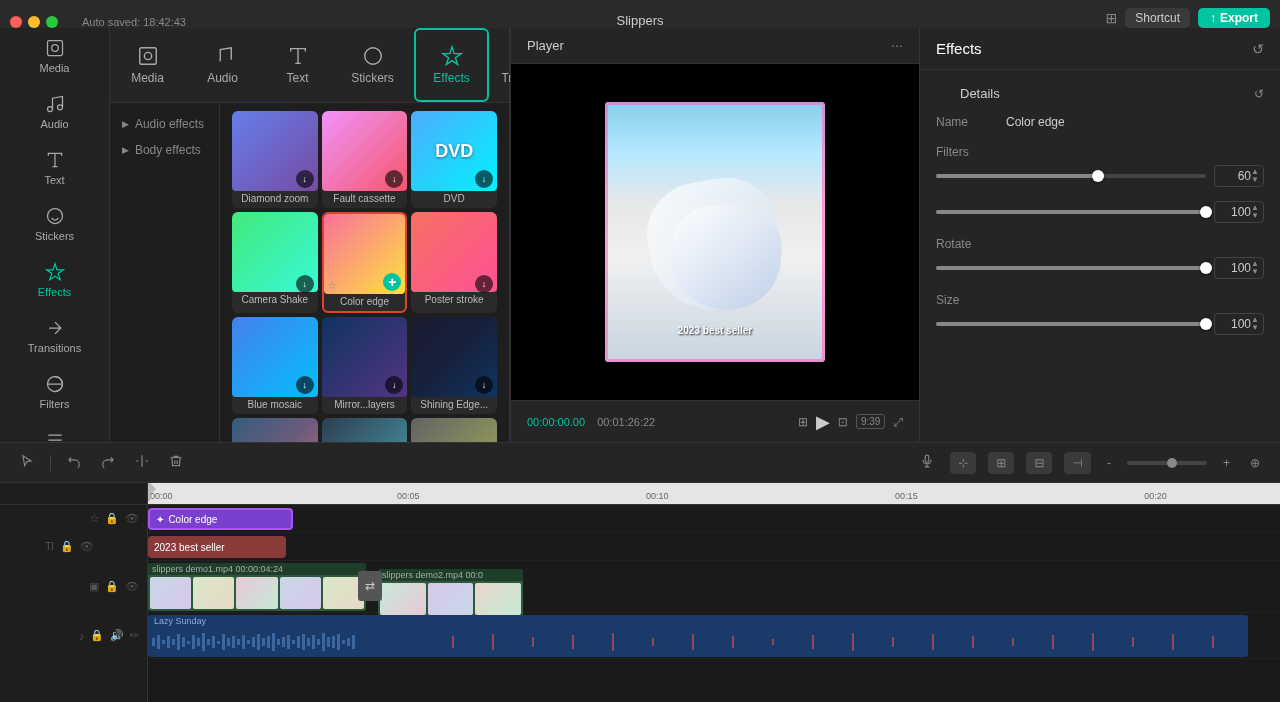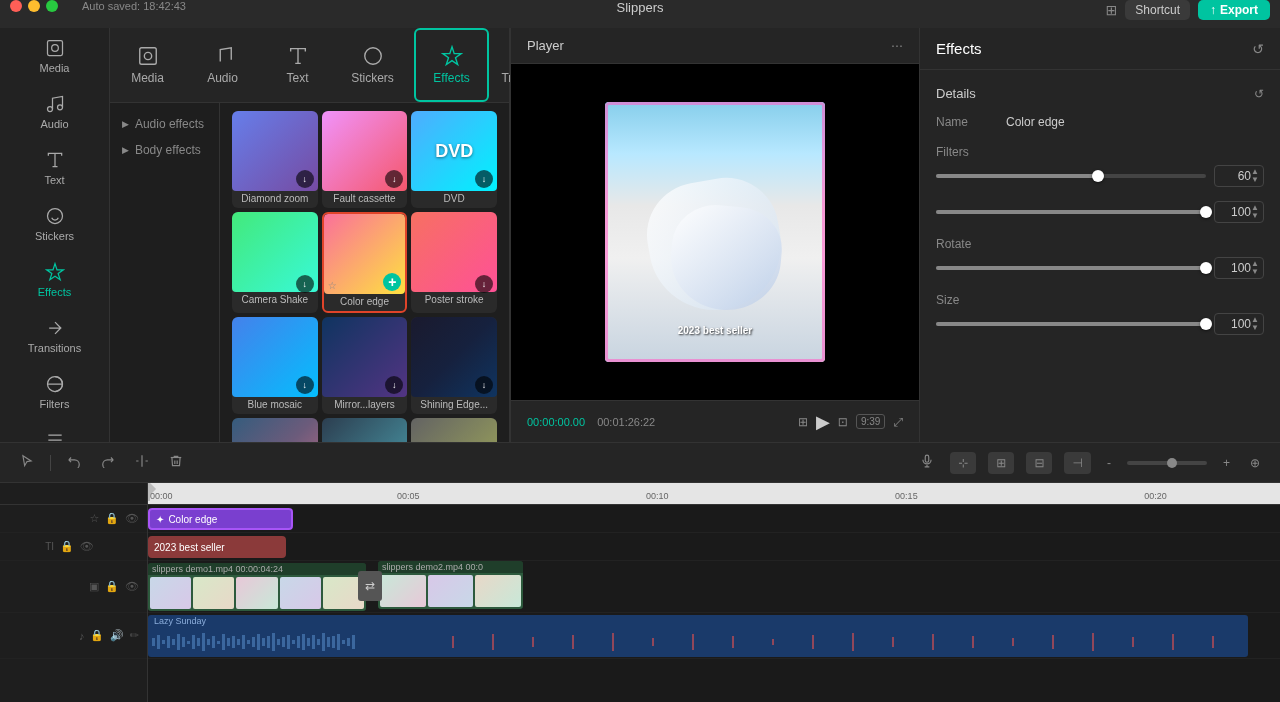--- a/index.html
+++ b/index.html
@@ -1,19 +1,19 @@
 <!DOCTYPE html>
 <html><head>
   <meta charset="utf-8">
   <style>
     * { margin: 0; padding: 0; box-sizing: border-box; }
     body { width: 1280px; height: 702px; background: #1a1a1a; color: #ccc; font-family: -apple-system, BlinkMacSystemFont, 'Segoe UI', sans-serif; font-size: 12px; overflow: hidden; display: flex; flex-direction: column; }
 
     
-    .titlebar { height: 28px; background: #2a2a2a; display: flex; align-items: flex-start; padding: 0 10px; gap: 8px; flex-shrink: 0; position: relative; }
+    .titlebar { height: 28px; background: #2a2a2a; display: flex; align-items: flex-end; padding: 0 10px; gap: 8px; flex-shrink: 0; position: relative; }
     .traffic-lights { display: flex; gap: 6px; align-items: center; }
     .tl { width: 12px; height: 12px; border-radius: 50%; }
     .tl.close { background: #ff5f57; }
     .tl.min { background: #ffbd2e; }
     .tl.max { background: #28c940; }
     .titlebar-title { position: absolute; left: 50%; transform: translateX(-50%); font-size: 13px; color: #ccc; }
     .titlebar-autosave { font-size: 11px; color: #888; margin-left: 16px; }
     .titlebar-right { margin-left: auto; display: flex; align-items: center; gap: 8px; }
     .shortcut-btn { background: #3a3a3a; border: none; color: #ccc; padding: 3px 10px; border-radius: 5px; cursor: pointer; font-size: 12px; display: flex; align-items: center; gap: 4px; }
     .export-btn { background: #00c4a0; border: none; color: #fff; padding: 3px 12px; border-radius: 5px; cursor: pointer; font-size: 12px; font-weight: 600; display: flex; align-items: center; gap: 4px; }
@@ -353,21 +353,21 @@
   </div>
 
   <div class="right-panel">
     <div class="right-panel-header">
       <span class="right-panel-title">Effects</span>
       <span style="color:#888;cursor:pointer;font-size:14px;">↺</span>
     </div>
     <div class="right-panel-content">
 
       <div style="display:flex;align-items:center;justify-content:space-between;margin-bottom:14px;">
-        <span style="font-size:13px;color:#ccc;font-weight:500;">Details</span>
+        <span style="font-size:13px;color:#ccc;font-weight:500;margin-left:24px;">Details</span>
         <span style="color:#888;cursor:pointer;">↺</span>
       </div>
 
       <div class="detail-row">
         <span class="detail-label">Name</span>
         <span class="detail-value">Color edge</span>
       </div>
 
       <div class="slider-row">
         <div class="slider-label">Filters</div>
@@ -560,21 +560,21 @@
             <div style="display:flex;gap:2px;padding:2px;flex:1;overflow:hidden;">
               <div style="flex:1;background:linear-gradient(135deg,#c8d8e8,#d8c8e8);border-radius:2px;"></div>
               <div style="flex:1;background:linear-gradient(135deg,#d8e8c8,#e8d8c8);border-radius:2px;"></div>
               <div style="flex:1;background:linear-gradient(135deg,#e8c8d8,#c8e8d8);border-radius:2px;"></div>
               <div style="flex:1;background:linear-gradient(135deg,#c8d8e8,#d8c8e8);border-radius:2px;"></div>
               <div style="flex:1;background:linear-gradient(135deg,#d8e8c8,#e8d8c8);border-radius:2px;"></div>
             </div>
           </div>
 
           <div style="position:absolute;left:210px;top:10px;width:24px;height:30px;background:#555;border-radius:3px;display:flex;align-items:center;justify-content:center;color:#ccc;font-size:12px;z-index:5;">⇄</div>
-          <div style="position:absolute;left:230px;height:48px;top:0;width:145px;background:#2d5a3d;border-radius:3px;overflow:hidden;display:flex;flex-direction:column;">
+          <div style="position:absolute;left:230px;height:48px;top:8px;width:145px;background:#2d5a3d;border-radius:3px;overflow:hidden;display:flex;flex-direction:column;">
             <div style="font-size:9px;color:#aaa;padding:1px 4px;background:rgba(0,0,0,0.3);">slippers demo2.mp4  00:0</div>
             <div style="display:flex;gap:2px;padding:2px;flex:1;overflow:hidden;">
               <div style="flex:1;background:linear-gradient(135deg,#c8e8d8,#e8c8d8);border-radius:2px;"></div>
               <div style="flex:1;background:linear-gradient(135deg,#d8c8e8,#c8d8e8);border-radius:2px;"></div>
               <div style="flex:1;background:linear-gradient(135deg,#e8d8c8,#c8e8d8);border-radius:2px;"></div>
             </div>
           </div>
         </div>
 
         <div style="height:46px;border-bottom:1px solid #222;position:relative;">

